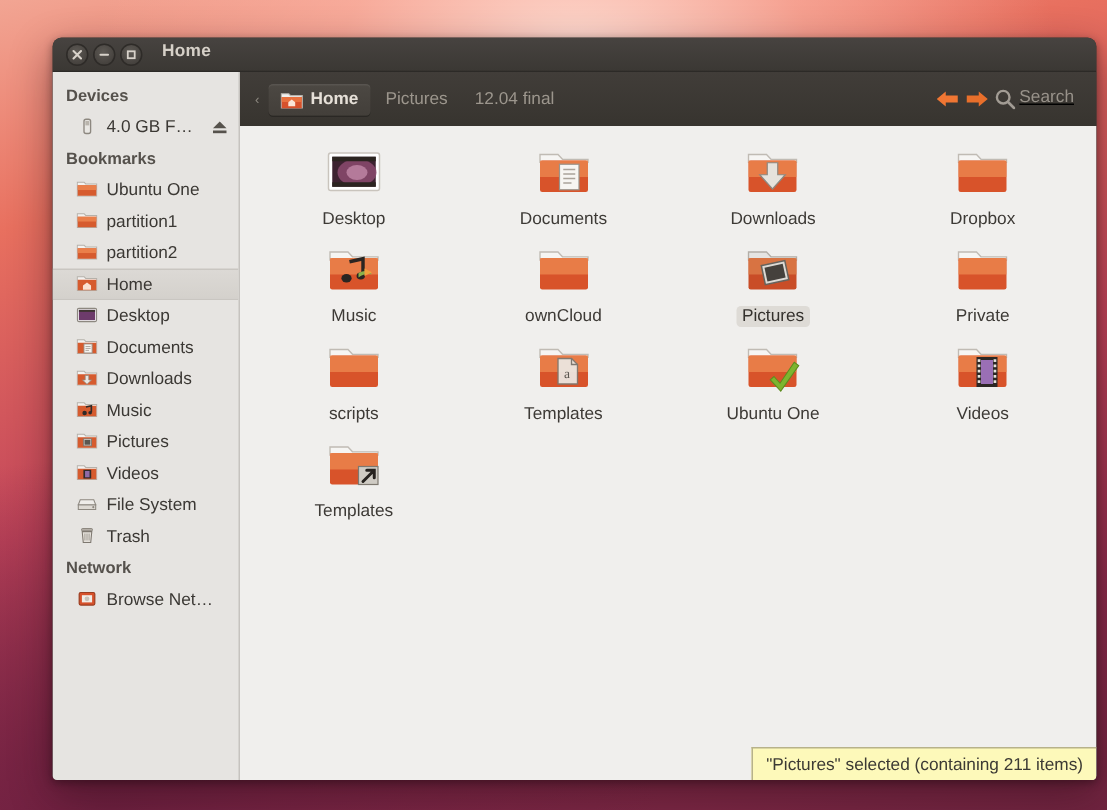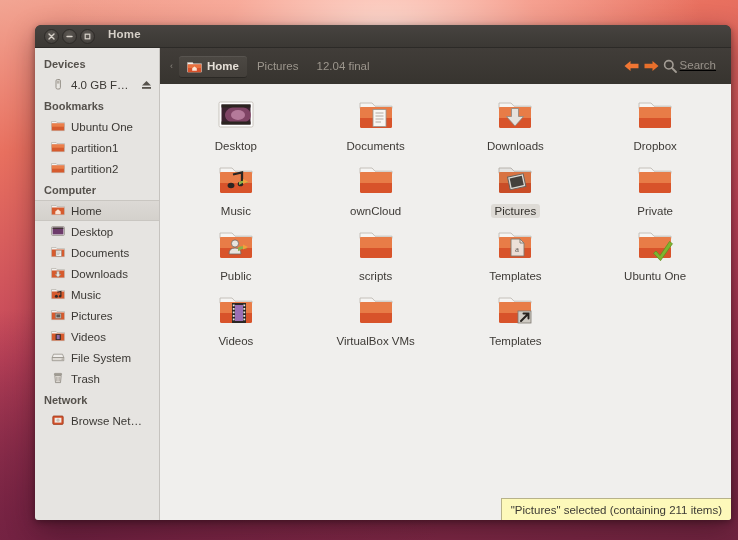--- a/index.html
+++ b/index.html
@@ -245,21 +245,20 @@
       <span class="mini">
         <svg width="14" height="12" viewBox="0 0 14 12">
           <path d="M0.5 1.5 h4.6 l1 1.1 h7.4 v8 h-13 z" fill="#f3f2f0" stroke="#b5b1aa" stroke-width="0.7"></path>
           <rect x="0.8" y="3.5" width="12.4" height="7" fill="#d65b2e"></rect>
           <rect x="0.8" y="3.5" width="12.4" height="3.2" fill="#ea7f4a"></rect>
         </svg>
       </span>
       <span class="lbl">partition2</span>
     </div>
 
-    <div class="sb-head">Computer</div>
 
     <div class="sb-item selected">
       <span class="mini">
         <svg width="14" height="12" viewBox="0 0 14 12">
           <path d="M0.5 1.5 h4.6 l1 1.1 h7.4 v8 h-13 z" fill="#f3f2f0" stroke="#b5b1aa" stroke-width="0.7"></path>
           <rect x="0.8" y="3.5" width="12.4" height="7" fill="#d65b2e"></rect>
           <path d="M4.3 10.2 v-2.8 l2.7-2.1 l2.7 2.1 v2.8 z" fill="#fae2d2"></path>
         </svg>
       </span>
       <span class="lbl">Home</span>
@@ -470,34 +469,20 @@
         <span class="ico">
           <svg width="46" height="42" viewBox="0 0 46 42">
             <path d="M7 8 h12 l3 3.2 h17 v2 h-32 z" fill="#f6f5f3" stroke="#c0bbb4" stroke-width="0.9"></path>
             <rect x="7" y="12" width="32" height="21" rx="1.5" fill="#d8532a"></rect>
             <rect x="7" y="12" width="32" height="11" fill="#ee8a52" opacity="0.75"></rect>
           </svg>
         </span>
         <span class="nm">Private</span>
       </div>
 
-      <div class="cell">
-        <span class="ico">
-          <svg width="46" height="42" viewBox="0 0 46 42">
-            <path d="M7 8 h12 l3 3.2 h17 v2 h-32 z" fill="#f6f5f3" stroke="#c0bbb4" stroke-width="0.9"></path>
-            <rect x="7" y="12" width="32" height="21" rx="1.5" fill="#d8532a"></rect>
-            <rect x="7" y="12" width="32" height="11" fill="#ee8a52" opacity="0.75"></rect>
-            <circle cx="22" cy="18.5" r="3.6" fill="#e8e4de" stroke="#6f6a63" stroke-width="0.8"></circle>
-            <path d="M16 29 q0-6 6-6 q6 0 6 6 z" fill="#e8e4de" stroke="#6f6a63" stroke-width="0.8"></path>
-            <path d="M25 22.5 q6-3 9 1.5 q-4-1.8-9 2.2 z" fill="#8bb24a"></path>
-            <path d="M30 19.5 l5 2.5 l-5 2.5 z" fill="#f2a03c"></path>
-          </svg>
-        </span>
-        <span class="nm">Public</span>
-      </div>
 
       <div class="cell">
         <span class="ico">
           <svg width="46" height="42" viewBox="0 0 46 42">
             <path d="M7 8 h12 l3 3.2 h17 v2 h-32 z" fill="#f6f5f3" stroke="#c0bbb4" stroke-width="0.9"></path>
             <rect x="7" y="12" width="32" height="21" rx="1.5" fill="#d8532a"></rect>
             <rect x="7" y="12" width="32" height="11" fill="#ee8a52" opacity="0.75"></rect>
           </svg>
         </span>
         <span class="nm">scripts</span>
@@ -547,30 +532,20 @@
                 <rect x="30.4" y="18" width="1.8" height="1.8"></rect>
               <rect x="30.4" y="21.5" width="1.8" height="1.8"></rect>
                 <rect x="30.4" y="25" width="1.8" height="1.8"></rect>
               <rect x="30.4" y="28.5" width="1.8" height="1.8"></rect>
             </g>
           </svg>
         </span>
         <span class="nm">Videos</span>
       </div>
 
-      <div class="cell">
-        <span class="ico">
-          <svg width="46" height="42" viewBox="0 0 46 42">
-            <path d="M7 8 h12 l3 3.2 h17 v2 h-32 z" fill="#f6f5f3" stroke="#c0bbb4" stroke-width="0.9"></path>
-            <rect x="7" y="12" width="32" height="21" rx="1.5" fill="#d8532a"></rect>
-            <rect x="7" y="12" width="32" height="11" fill="#ee8a52" opacity="0.75"></rect>
-          </svg>
-        </span>
-        <span class="nm">VirtualBox VMs</span>
-      </div>
 
       <div class="cell">
         <span class="ico">
           <svg width="46" height="42" viewBox="0 0 46 42">
             <path d="M7 8 h12 l3 3.2 h17 v2 h-32 z" fill="#f6f5f3" stroke="#c0bbb4" stroke-width="0.9"></path>
             <rect x="7" y="12" width="32" height="21" rx="1.5" fill="#d8532a"></rect>
             <rect x="7" y="12" width="32" height="11" fill="#ee8a52" opacity="0.75"></rect>
             <rect x="26" y="21" width="13" height="12" fill="#cfcbc4" stroke="#7e7870" stroke-width="0.8"></rect>
             <path d="M29 31 l7-7 M31.5 23.5 h5 v5" stroke="#26221f" stroke-width="2" fill="none" stroke-linecap="round"></path>
           </svg>

